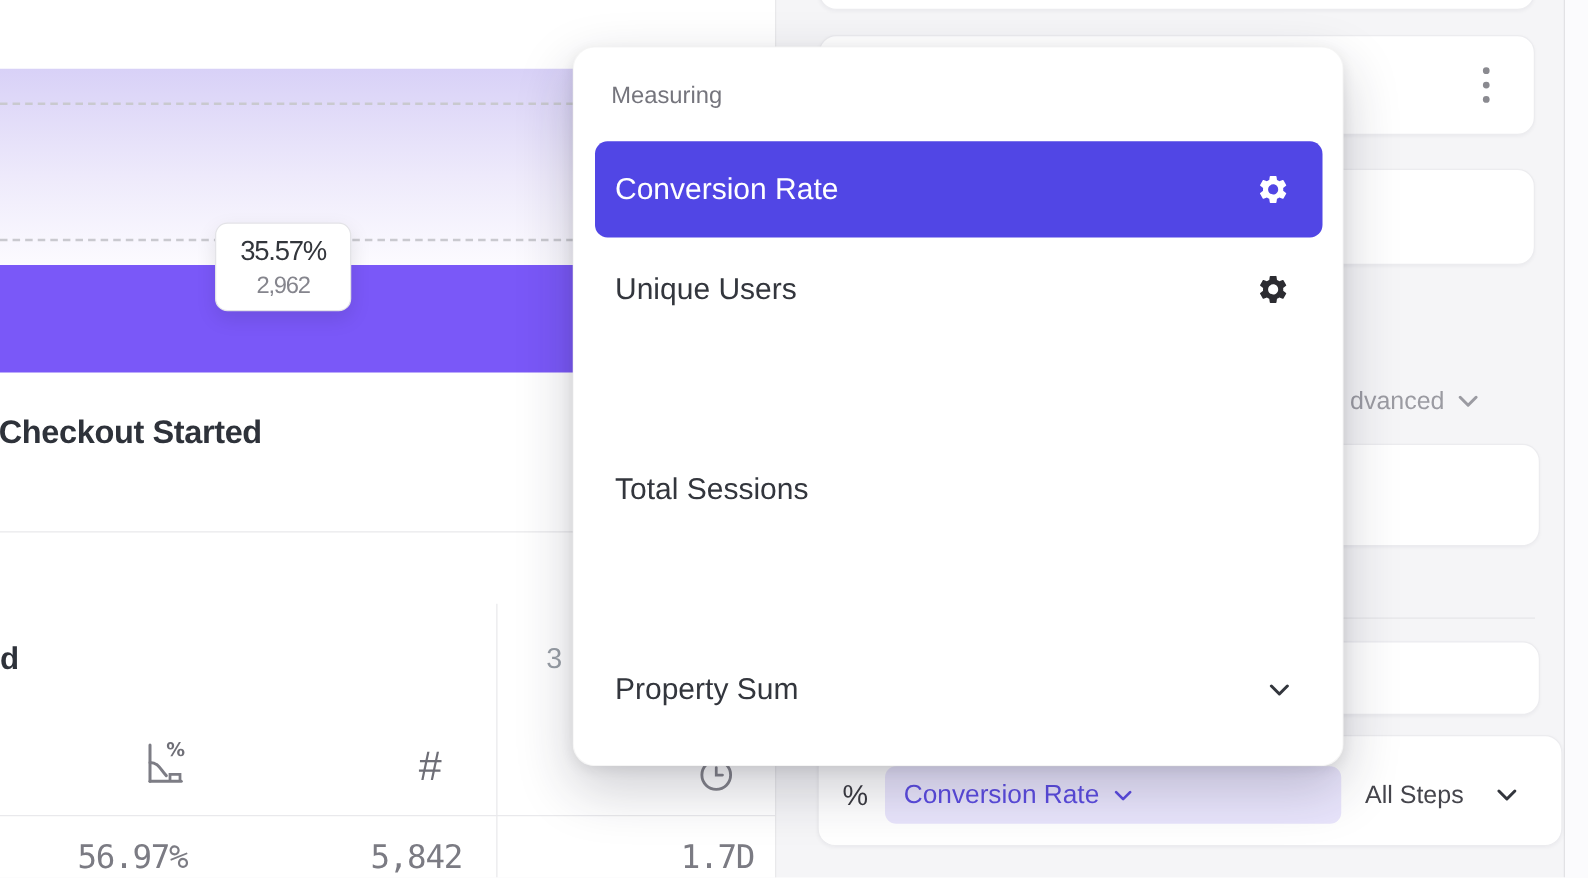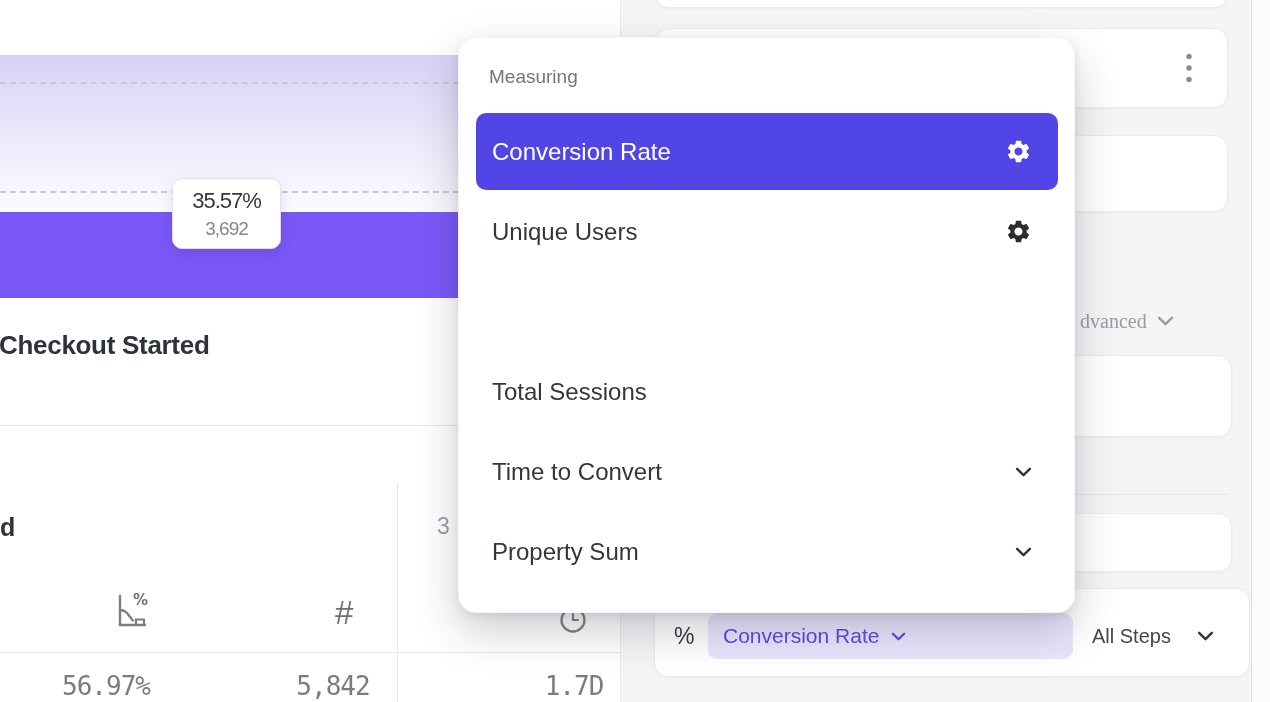--- a/index.html
+++ b/index.html
@@ -41,21 +41,21 @@
   .right-panel{left:620px;top:0;width:632px;height:702px;background:#f5f5f7;border-left:1px solid #e9e9eb;border-right:1px solid #e2e2e5;box-sizing:border-box;z-index:1;}
   .card{background:#ffffff;border:1px solid #ececef;border-radius:14px;box-shadow:0 1px 3px rgba(20,20,40,0.04);z-index:2;box-sizing:border-box;}
   .card-a{left:655px;top:-42px;width:573px;height:50px;}
   .card-b{left:655px;top:28px;width:573px;height:80px;}
   .card-c{left:655px;top:135px;width:573px;height:77px;}
   .card-d{left:655px;top:355px;width:577px;height:82px;}
   .card-e{left:655px;top:513px;width:577px;height:59px;}
   .card-f{left:654px;top:588px;width:596px;height:89px;}
   .rp-divider{left:655px;top:494px;width:573px;height:0;border-top:1px solid #e6e6e9;z-index:2;}
   .kebab{left:1183px;top:50px;z-index:3;cursor:pointer;}
-  .advanced{left:1080px;top:308px;height:26px;display:flex;align-items:center;gap:10px;font-size:20px;color:#9b9ba2;z-index:3;cursor:pointer;font-family:Liberation Serif, serif;}
+  .advanced{left:1080px;top:308px;height:26px;display:flex;align-items:center;gap:10px;font-size:20px;color:#9b9ba2;z-index:3;cursor:pointer;}
   .percent-symbol{left:674px;top:613px;height:46px;display:flex;align-items:center;font-size:23px;font-weight:500;color:#3a3a40;z-index:3;}
   .pill{
     left:708px;top:613px;width:365px;height:46px;border-radius:9px;background:#e9e5fc;z-index:3;cursor:pointer;
     display:flex;align-items:center;padding-left:15px;gap:12px;box-sizing:border-box;
   }
   .pill-label{font-size:21px;font-weight:500;color:#5b4be0;}
   .steps-selector{left:1092px;top:613px;height:46px;display:flex;align-items:center;gap:26px;font-size:20px;font-weight:500;color:#45454c;z-index:3;cursor:pointer;}
   
   .menu{
     left:458px;top:37px;width:615px;height:574px;background:#ffffff;border-radius:18px;z-index:10;
@@ -129,21 +129,21 @@
 
   <div class="abs hline hr-row"></div>
 
   <div class="abs metric-value mv-1">56.97%</div>
   <div class="abs metric-value mv-2">5,842</div>
   <div class="abs metric-value mv-3">1.7D</div>
 </div>
 
 <div class="abs tooltip">
   <div class="tt-rate">35.57%</div>
-  <div class="tt-count">3,692</div>
+  <div class="tt-count">2,962</div>
 </div>
 
 <div class="abs right-panel"></div>
 
 <div class="abs card card-a"></div>
 <div class="abs card card-b"></div>
 <div class="abs card card-c"></div>
 <div class="abs card card-d"></div>
 <div class="abs card card-e"></div>
 <div class="abs card card-f"></div>
@@ -199,28 +199,20 @@
           <use href="#gear"></use>
         </svg>
     </span>
   </div>
 
 
   <div class="menu-item mi-3">
     <span>Total Sessions</span>
   </div>
 
-  <div class="menu-item mi-4">
-    <span>Time to Convert</span>
-    <span class="trailing">
-      <svg class="chev chev-dark" width="17" height="10">
-          <use href="#chev"></use>
-        </svg>
-    </span>
-  </div>
 
   <div class="menu-item mi-5">
     <span>Property Sum</span>
     <span class="trailing">
       <svg class="chev chev-dark" width="17" height="10">
           <use href="#chev"></use>
         </svg>
     </span>
   </div>
 </div>

